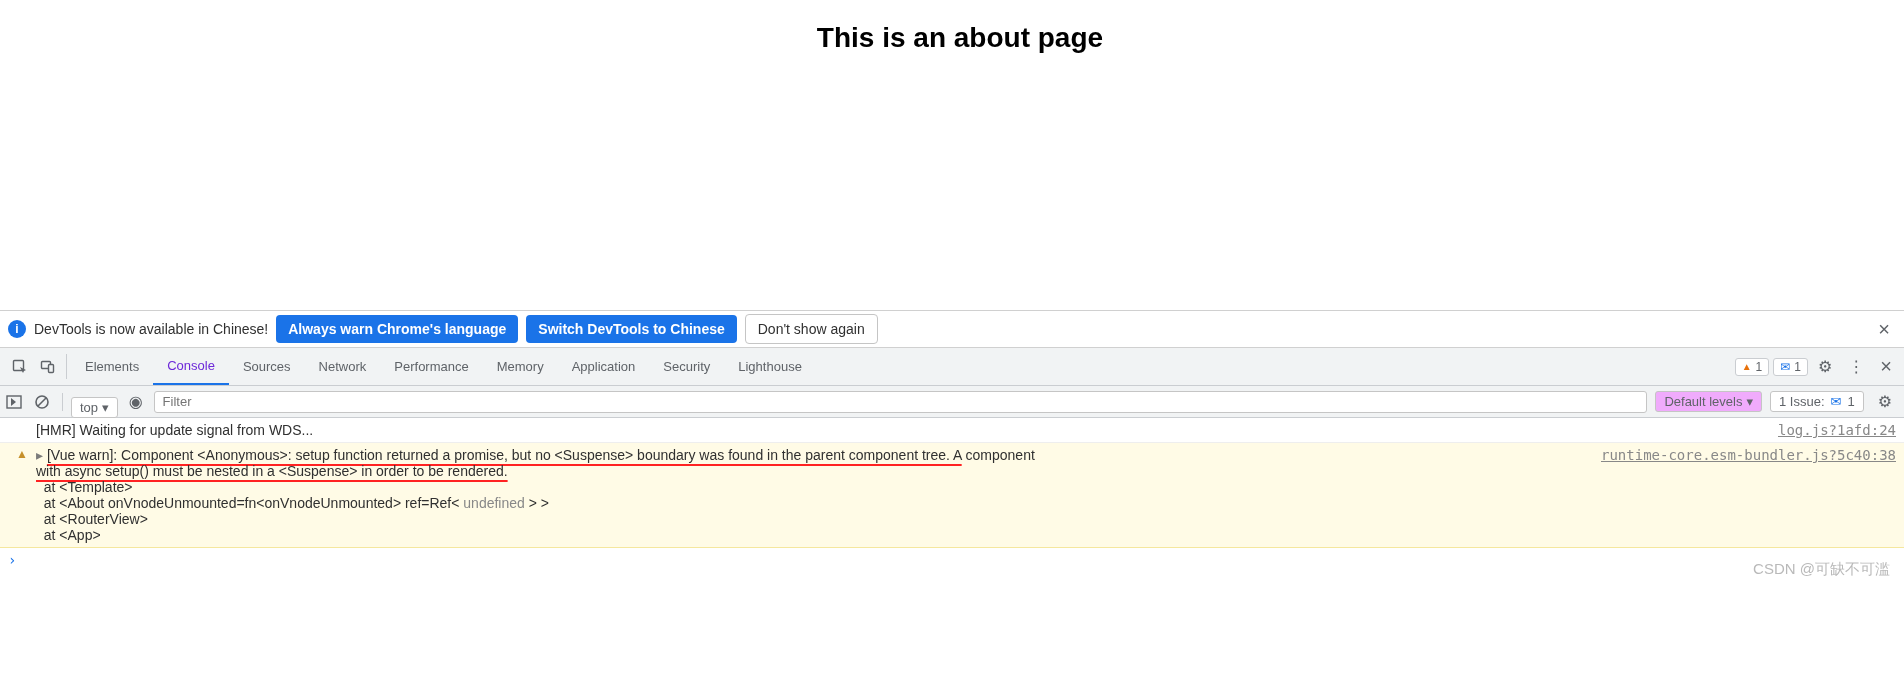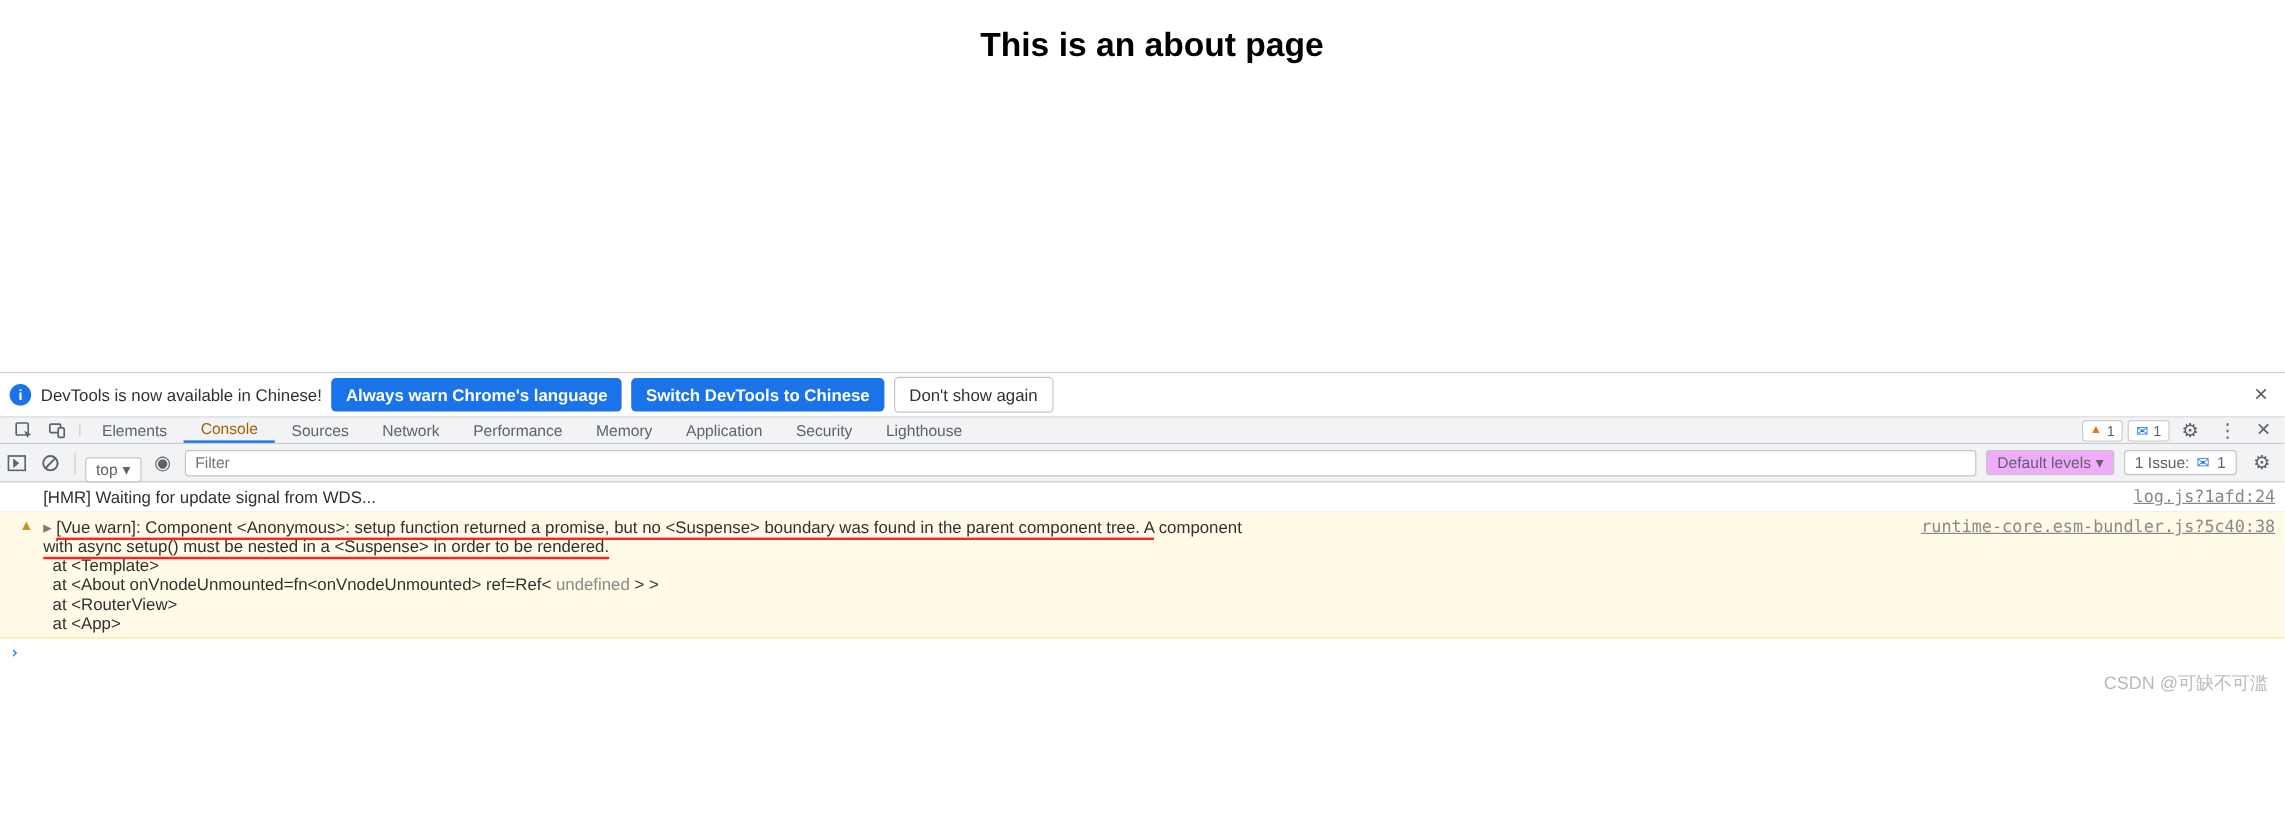--- a/index.html
+++ b/index.html
@@ -11,25 +11,25 @@
 
 
 .notice-bar { height:38px; background:#fff; border-top:1px solid #d0d0d0; border-bottom:1px solid #d0d0d0; display:flex; align-items:center; padding:0 8px; font-size:14px; gap:8px; }
 .info-circle { width:18px; height:18px; border-radius:50%; background:#1a73e8; color:#fff; display:flex; align-items:center; justify-content:center; font-size:12px; font-weight:700; }
 .notice-bar .txt { color:#303030; }
 .btn-primary { background:#1a73e8; color:#fff; border:none; border-radius:4px; padding:6px 12px; font-weight:600; font-size:14px; cursor:pointer; }
 .btn-ghost { background:#fff; color:#303030; border:1px solid #c5c5c5; border-radius:4px; padding:6px 12px; font-size:14px; cursor:pointer; }
 .close-x { margin-left:auto; font-size:20px; color:#5f6368; cursor:pointer; padding:0 6px; }
 
 
-.tabs-bar { height:22px; background:#f1f3f4; border-bottom:1px solid #cacdd1; display:flex; align-items:stretch; padding-left:6px; font-size:13px; color:#5f6368; }
+.tabs-bar { height:38px; background:#f1f3f4; border-bottom:1px solid #cacdd1; display:flex; align-items:stretch; padding-left:6px; font-size:13px; color:#5f6368; }
 .tool-icon { width:28px; display:flex; align-items:center; justify-content:center; color:#5f6368; }
 .tool-divider { width:1px; background:#cacdd1; margin:6px 4px; }
 .tab { padding:0 14px; display:flex; align-items:center; cursor:pointer; }
-.tab.active { color:#a16207; border-bottom:2px solid #1a73e8; font-weight:500; }
+.tab.active { color:#6d28d9; border-bottom:2px solid #1a73e8; font-weight:500; }
 .tabs-right { margin-left:auto; display:flex; align-items:center; gap:4px; padding-right:6px; }
 .badge { display:flex; align-items:center; gap:4px; border:1px solid #cacdd1; border-radius:3px; padding:1px 6px; font-size:12px; background:#fff; }
 .badge .tri { color:#e8710a; font-size:10px; }
 .badge .msg { color:#1a73e8; }
 .gear, .kebab { color:#5f6368; padding:4px 6px; cursor:pointer; font-size:16px; }
 
 
 .console-tb { height:32px; background:#f1f3f4; border-bottom:1px solid #cacdd1; display:flex; align-items:center; padding:0 6px; gap:8px; font-size:13px; color:#5f6368; }
 .console-tb .ico { width:20px; text-align:center; cursor:pointer; }
 .console-tb .small-divider { width:1px; height:18px; background:#cacdd1; }

